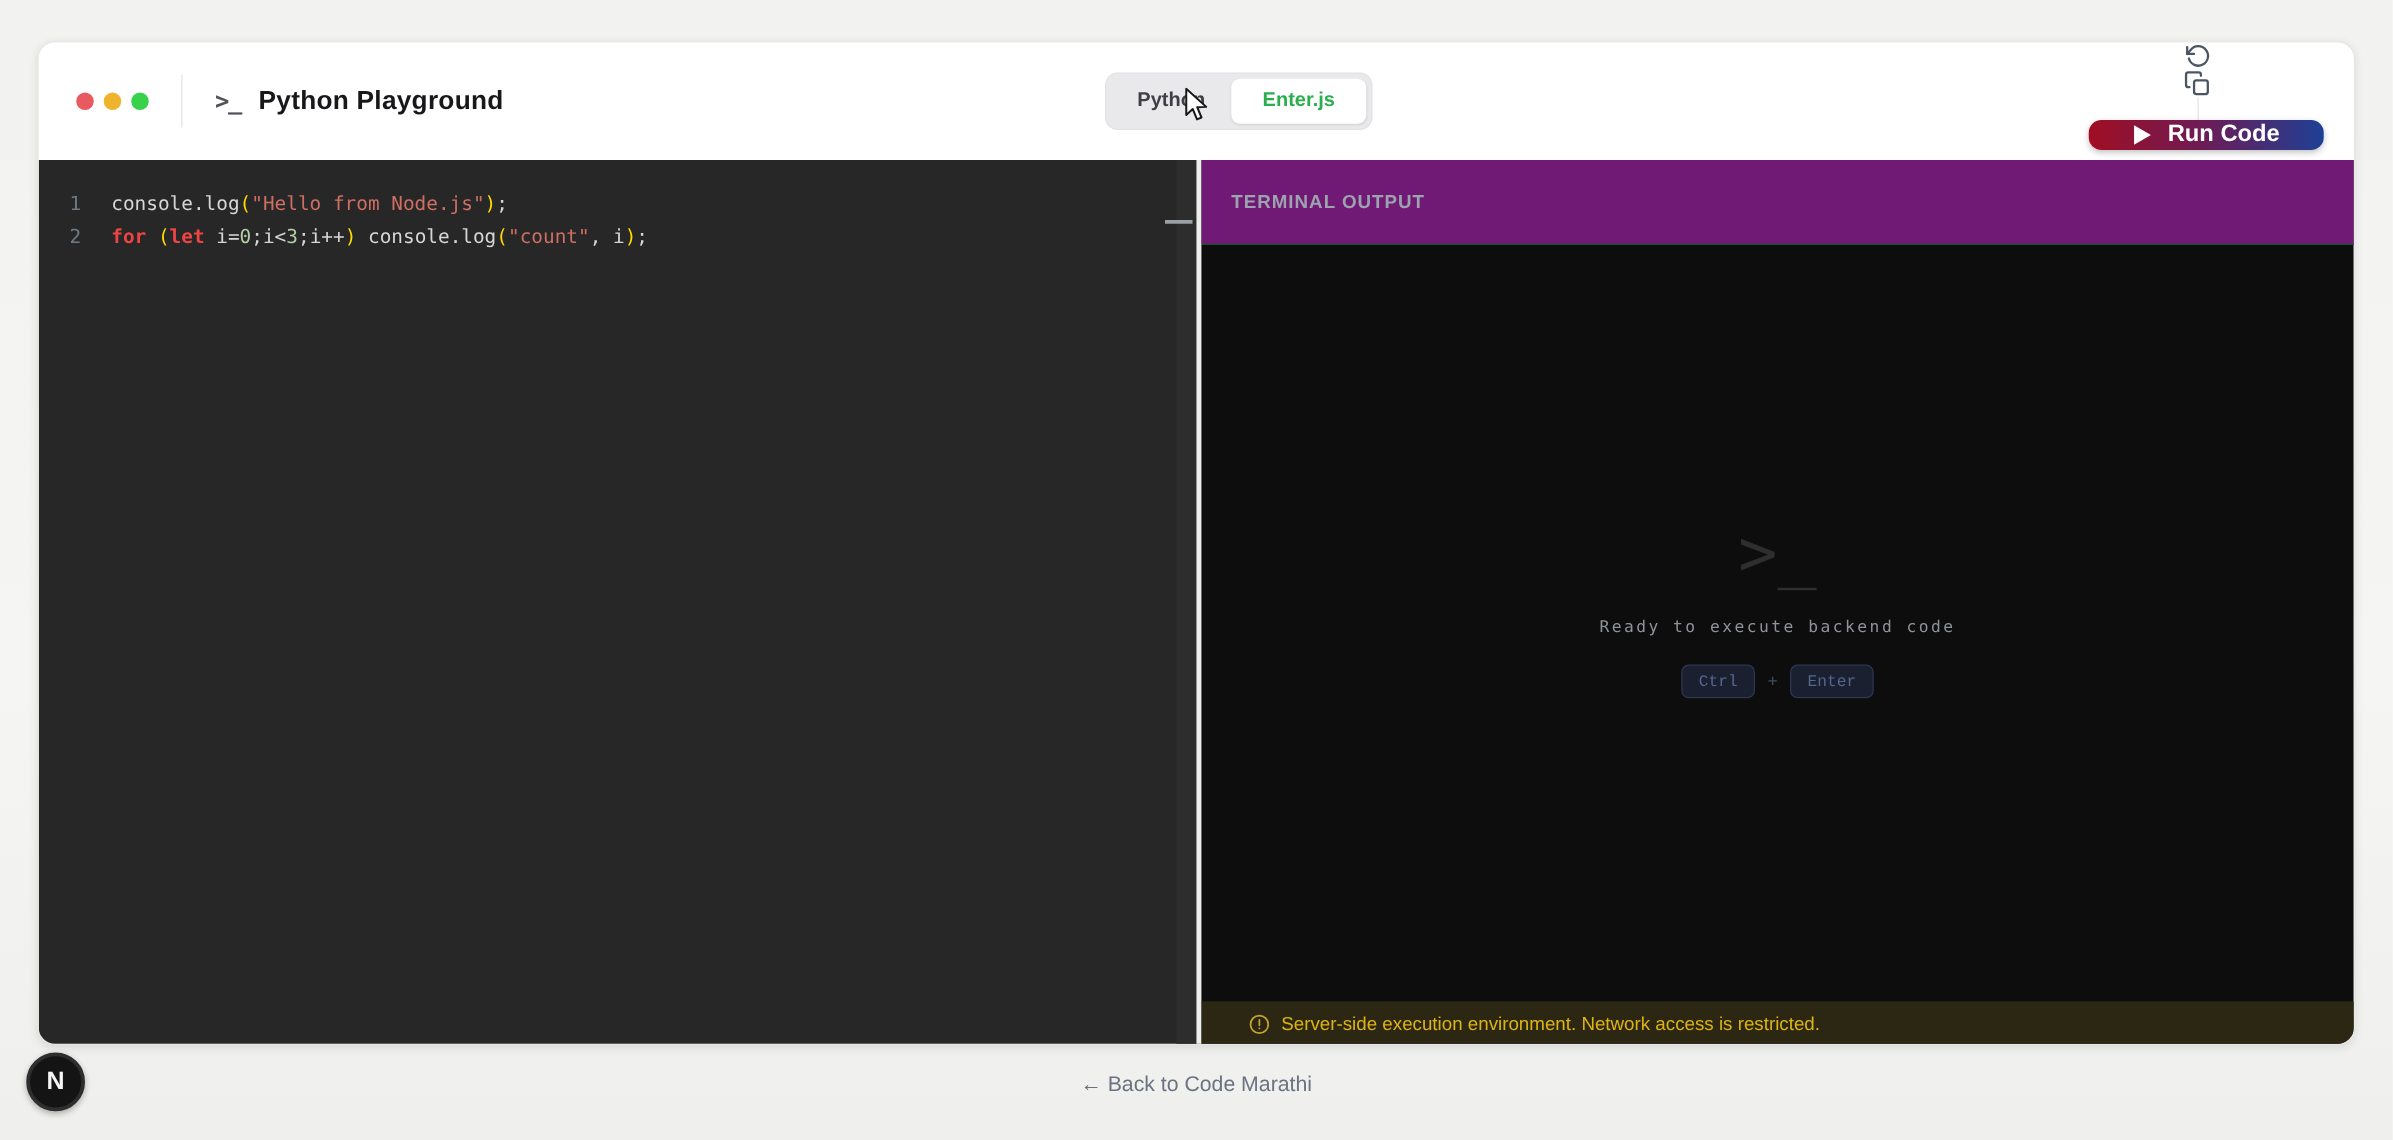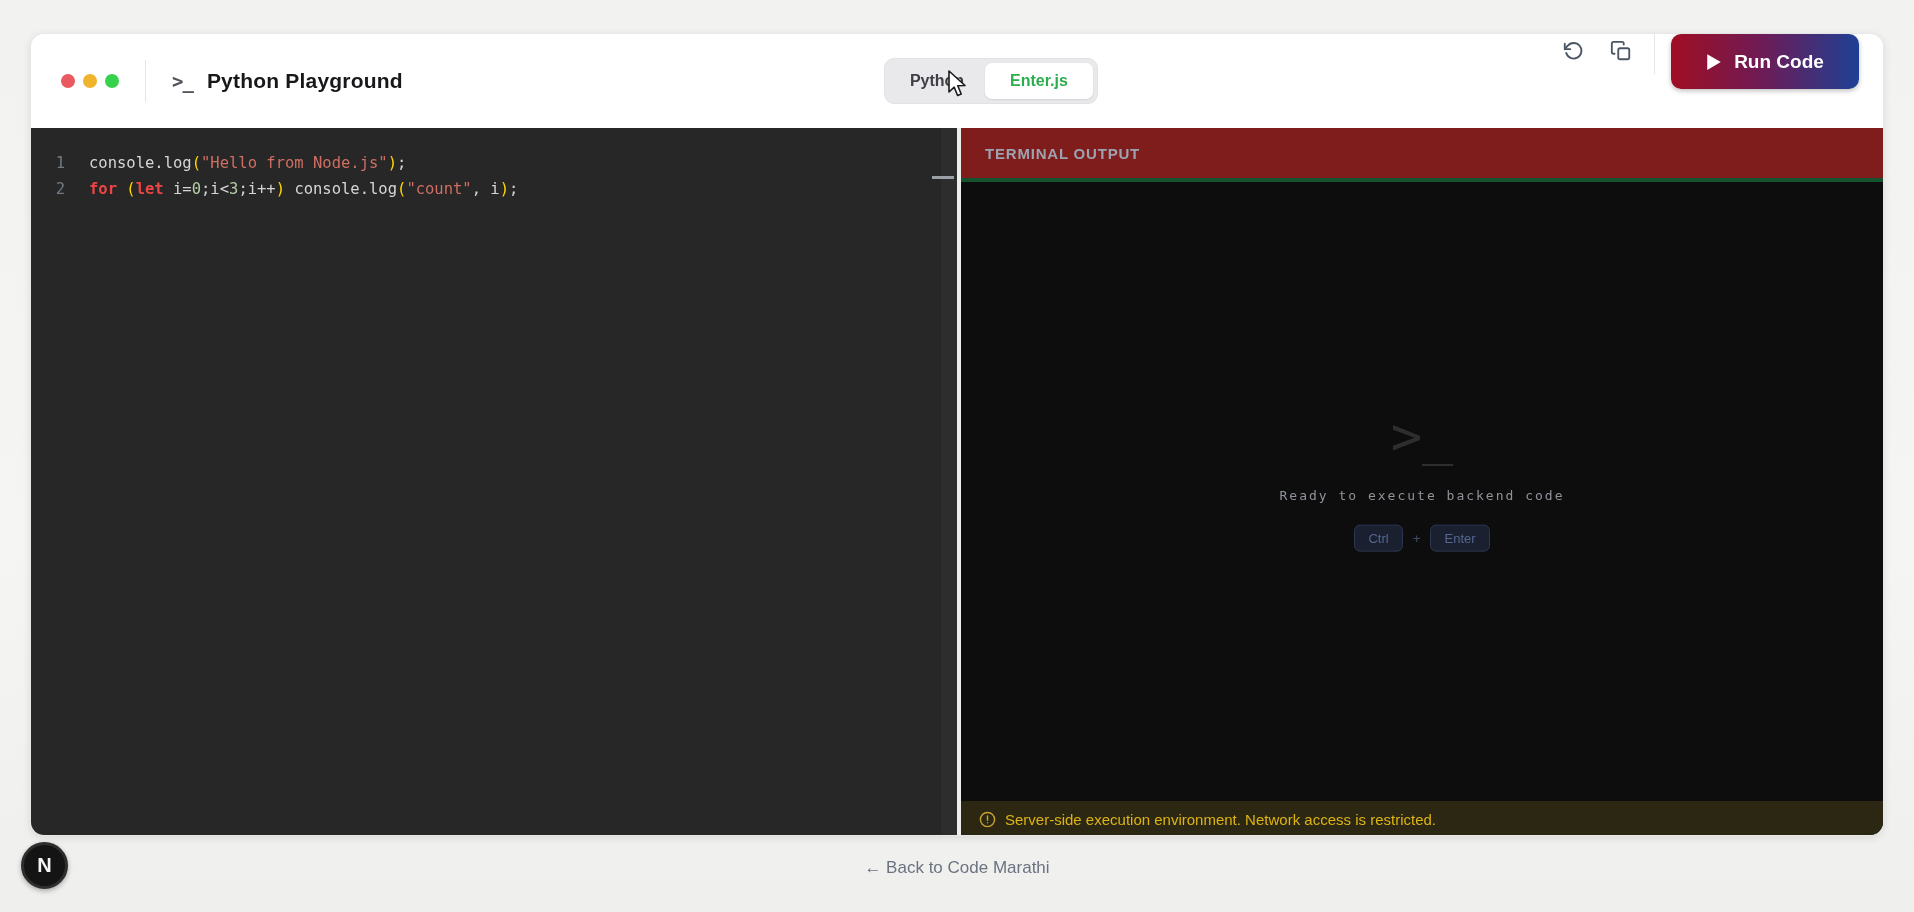--- a/index.html
+++ b/index.html
@@ -27,21 +27,21 @@
   .tabs { position:absolute; left:853px; top:24px; height:46px; width:214px;
     background:#e9e9eb; border:1px solid #e2e2e5; border-radius:10px;
     display:flex; align-items:center; padding:4px; }
   .tab { height:100%; display:flex; align-items:center; justify-content:center;
     border-radius:7px; font-size:16px; font-weight:600; cursor:pointer; }
   .tab.inactive { width:96px; color:#3f3f46; }
   .tab.active { width:108px; background:#ffffff; color:#2bae4e;
     box-shadow:0 1px 2px rgba(0,0,0,.10); font-weight:700; }
 
   .hdr-right { position:absolute; right:24px; top:0; height:86px;
-    display:flex; align-items:flex-start; }
+    display:flex; align-items:center;flex-direction:column; }
   .icon-btn { width:34px; height:34px; display:flex; align-items:center;
     justify-content:center; cursor:pointer; color:#4b5563; margin-right:14px; }
   .icon-btn svg { width:22px; height:22px; stroke:#4b5563; fill:none;
     stroke-width:2; stroke-linecap:round; stroke-linejoin:round; }
   .hdr-divider2 { width:1px; height:40px; background:#e4e4e7; margin:0 16px 0 2px; }
   .run-btn { width:188px; height:55px; border:none; border-radius:10px;
     background:linear-gradient(90deg,#a00e23 0%, #6e1b55 48%, #1e4095 100%);
     color:#fff; font-family:"Liberation Sans", sans-serif; font-size:19px;
     font-weight:700; display:flex; align-items:center; justify-content:center;
     gap:12px; cursor:pointer; box-shadow:0 2px 5px rgba(0,0,0,.25); }
@@ -60,40 +60,40 @@
   .tok-string  { color:#cf6e62; }
   .tok-paren   { color:#ffd700; }
   .tok-keyword { color:#ef4444;font-weight:bold; }
   .tok-number  { color:#b5cea8; }
   .scroll-track { position:absolute; right:0; top:0; width:16px; height:100%;
     background:#2d2d2d; }
   .cursor-dash { position:absolute; right:3px; top:48px; width:22px; height:3px;
     background:#9aa0a6; }
 
   .terminal { flex:1; background:#0d0d0d; display:flex; flex-direction:column; }
-  .term-header { height:54px; flex:none; background:#7f1d1d;
-    border-bottom:4px solid #14532d; display:flex; align-items:center;
+  .term-header { height:68px; flex:none; background:#701a75;
+    border-bottom:1px solid #14532d; display:flex; align-items:center;
     padding-left:24px; color:#9ca3af; font-size:15px; font-weight:700;
     letter-spacing:.8px; }
   .term-body { flex:1; position:relative; }
   .empty-state { position:absolute; left:0; right:0; top:50%;
     transform:translateY(-58%); display:flex; flex-direction:column;
     align-items:center; }
   .prompt-glyph { font-family:"DejaVu Sans Mono", monospace; font-size:52px;
     color:#2e2e2e; line-height:1; margin-bottom:26px; }
   .ready-msg { font-family:"DejaVu Sans Mono", monospace; font-size:13px;
     color:#8f9399; letter-spacing:2px; }
   .kbd-row { display:flex; align-items:center; gap:10px; margin-top:22px; }
-  kbd { font-family:Liberation Sans, sans-serif; font-size:13px;
+  kbd { font-family:Liberation Mono, monospace; font-size:13px;
     color:#55668f; background:#1a2030; border:1px solid #2c3750;
     border-radius:6px; padding:5px 13px; }
   .kbd-plus { color:#3f4a63; font-size:13px;
     font-family:"DejaVu Sans Mono", monospace; }
   .term-warning { height:36px; flex:none; background:#2b2713; color:#ddb414;
-    display:flex; align-items:center; padding-left:18px; gap:9px;
+    display:flex; align-items:center; padding-left:38px; gap:9px;
     font-size:15px; }
   .term-warning svg { width:17px; height:17px; stroke:#c6a32e; fill:none;
     stroke-width:2; stroke-linecap:round; flex:none; }
 
   
   .footer { position:absolute; left:0; right:0; top:858px; text-align:center; }
   .back-link { color:#6b7280; font-size:17px; text-decoration:none;
     cursor:pointer; }
   .brand-badge { position:absolute; left:21px; top:842px; width:47px;
     height:47px; border-radius:50%; background:#141414;

